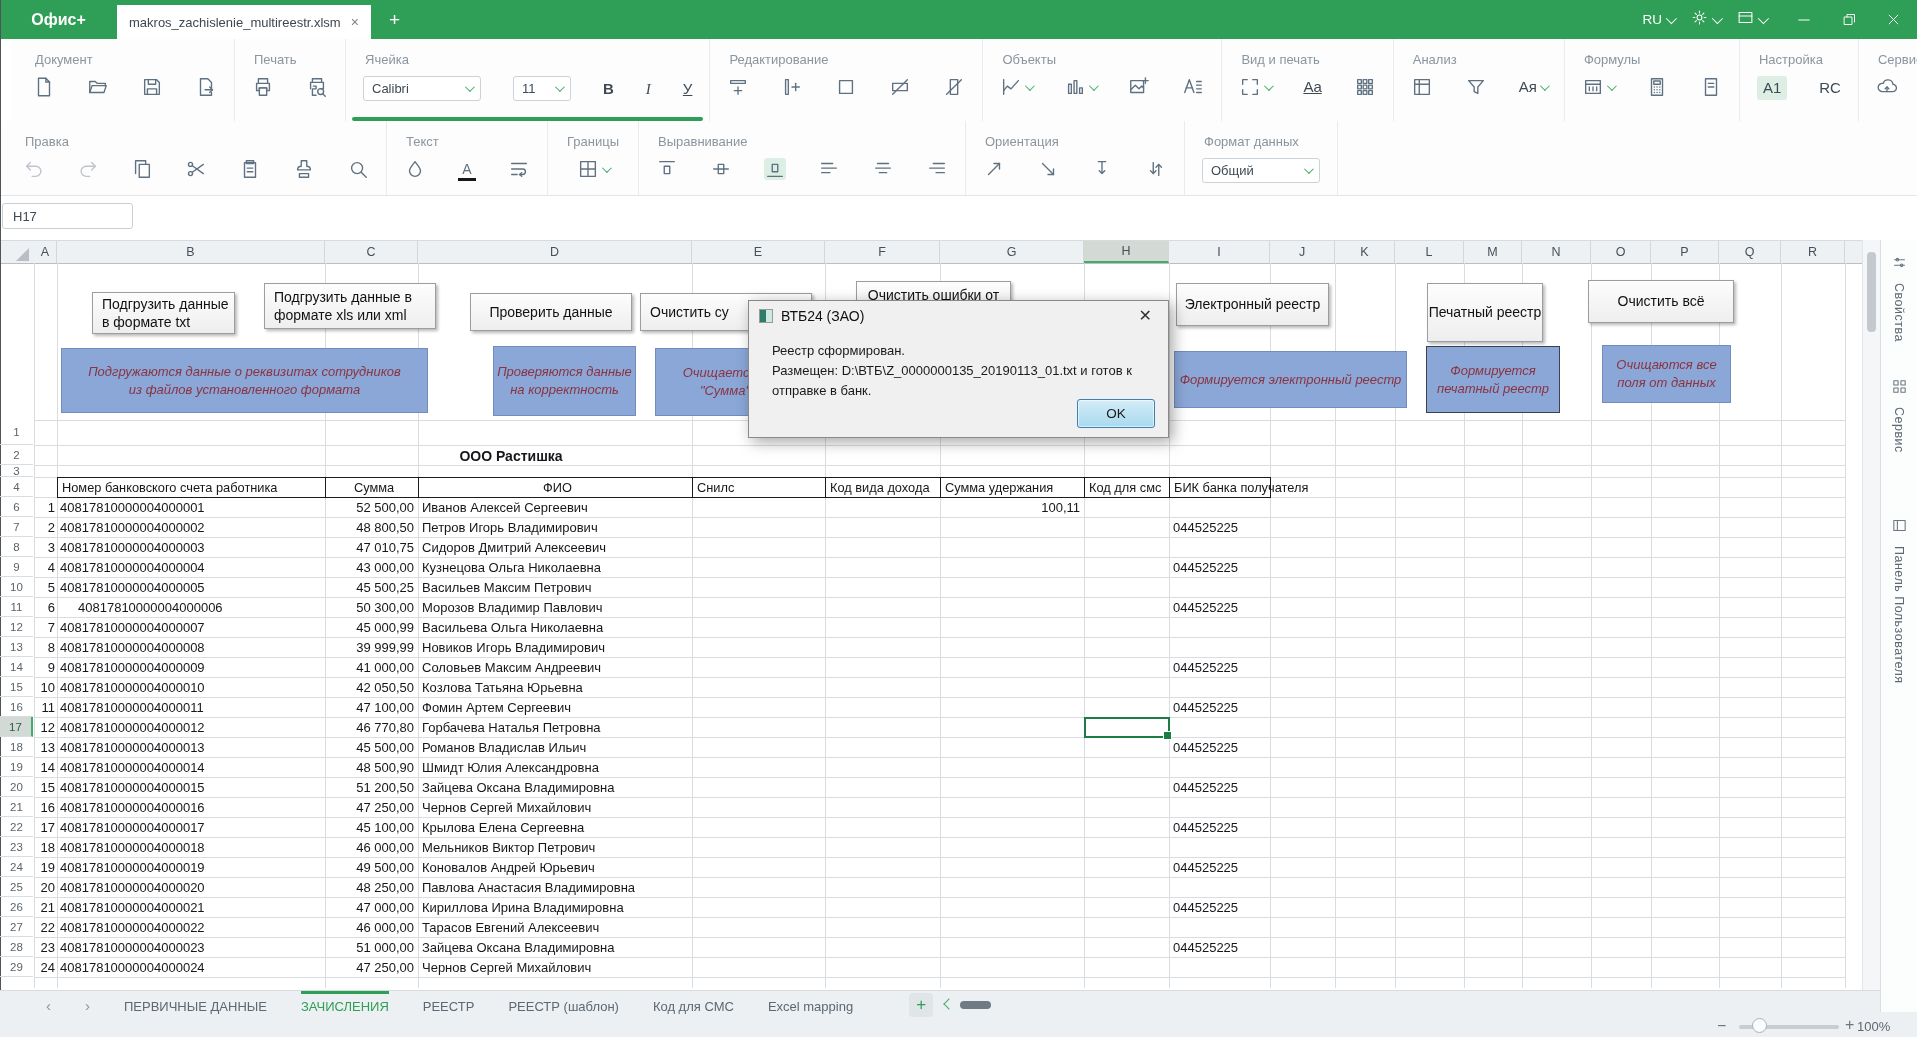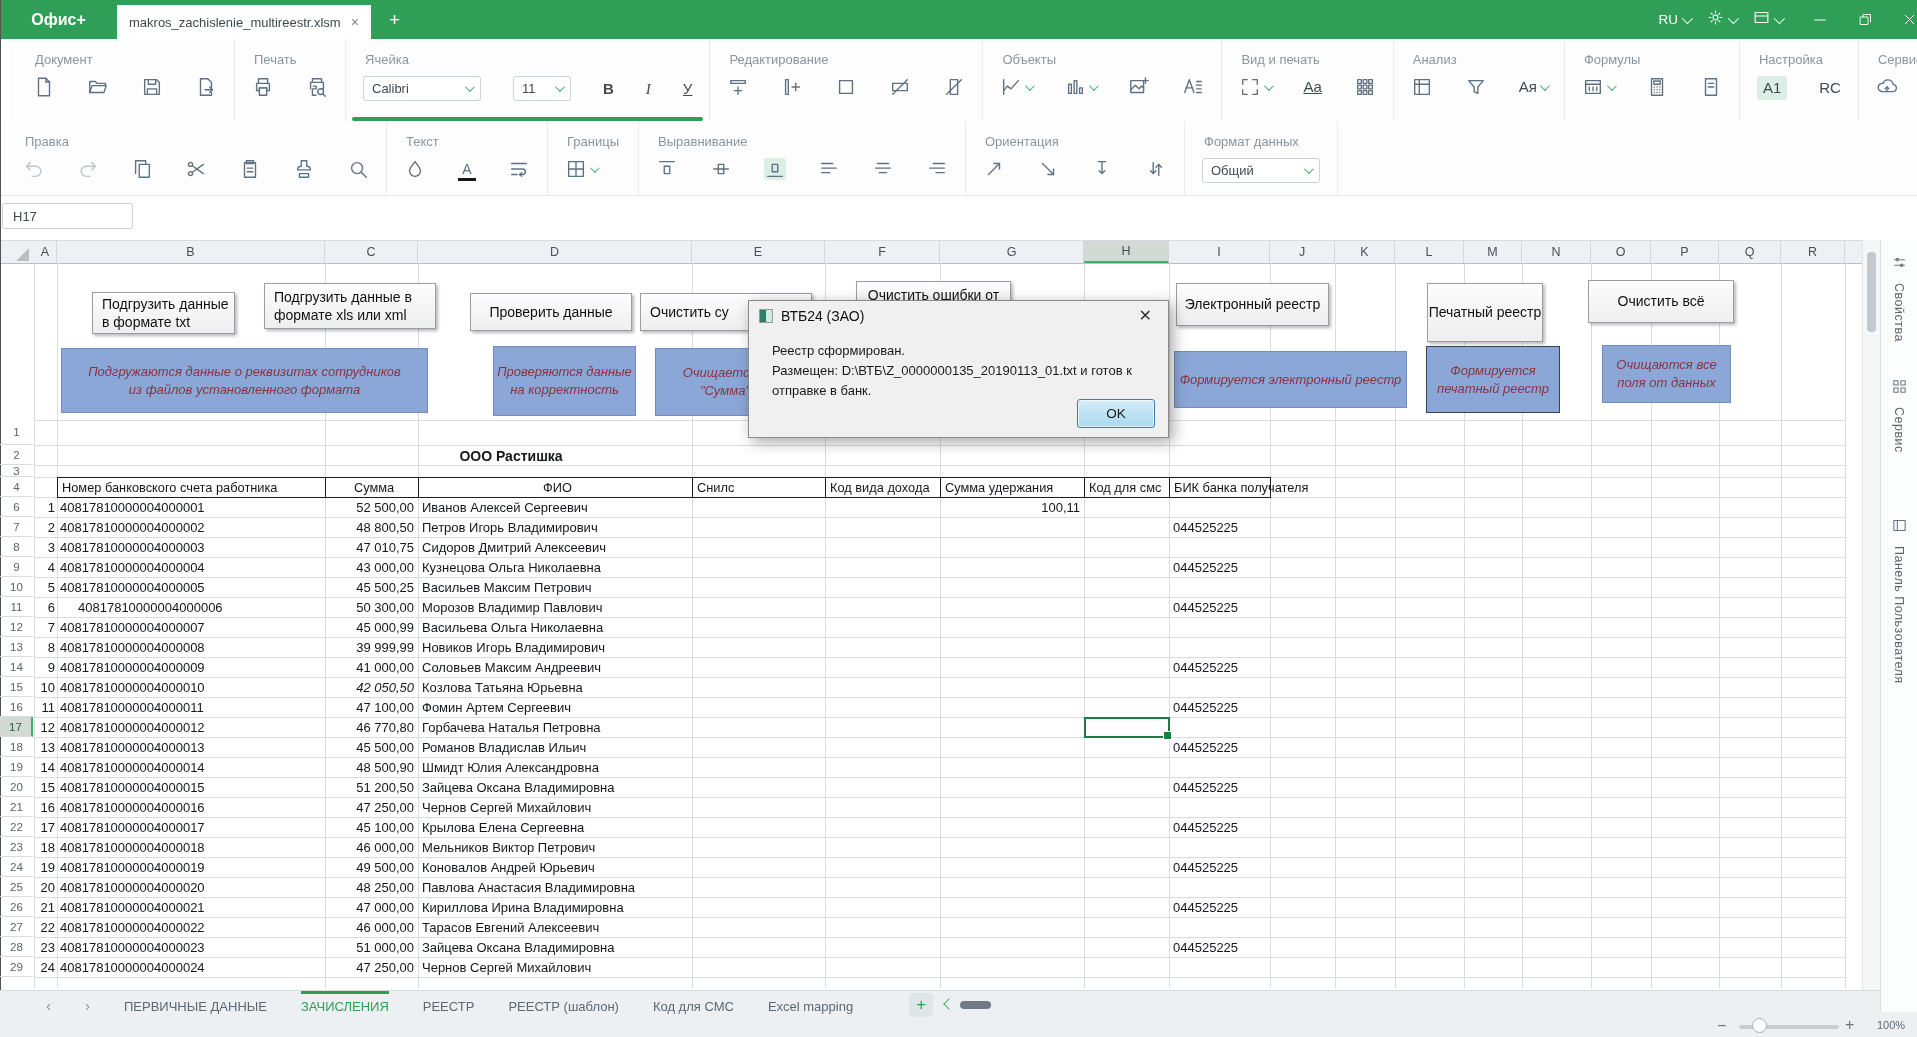--- a/index.html
+++ b/index.html
@@ -7,36 +7,36 @@
        font-family:"Liberation Sans",sans-serif;color:#3e4a54;background:#fff;}
   
   .titlebar{position:absolute;left:0;top:0;width:100%;height:39px;background:#2f9e56;
             display:flex;align-items:center;color:#fff;}
   .logo{width:117px;height:39px;display:flex;align-items:center;justify-content:center;
         font-weight:700;font-size:16px;}
   .doc-tab{align-self:flex-end;height:34px;background:#fff;color:#3d4852;font-size:13px;
            display:flex;align-items:center;gap:10px;padding:0 12px;}
   .doc-tab .x{color:#7a848c;font-size:14px;cursor:default;}
   .newtab{margin-left:18px;font-size:19px;font-weight:400;}
-  .tb-right{margin-left:auto;display:flex;align-items:center;gap:7px;}
+  .tb-right{margin-left:auto;display:flex;align-items:center;gap:7px;padding-right:16px;}
   .tb-right .grp{display:flex;align-items:center;gap:4px;margin-left:10px;}
   .tb-right .lang{font-size:13.5px;}
   .wchev{width:7px;height:7px;border-right:1.6px solid #fff;border-bottom:1.6px solid #fff;
          transform:rotate(45deg) translateY(-2px);display:inline-block;}
   .winbtn{margin-left:22px;display:flex;align-items:center;}
   
   .ribbon1{position:absolute;left:0;top:39px;width:100%;height:82px;background:#fdfdfe;
            display:flex;align-items:stretch;padding-left:5px;box-sizing:border-box;margin-left:11px;}
   .ribbon2{position:absolute;left:0;top:121px;width:100%;height:75px;background:#fdfdfe;
            display:flex;align-items:stretch;padding-left:6px;box-sizing:border-box;
            border-bottom:1px solid #e3e6e9;}
   .rb-group{position:relative;padding:0 17px;border-right:1px solid #e9eced;display:flex;
             flex-direction:column;}
   .rb-label{font-size:13px;color:#8b959e;margin:13px 2px 9px 2px;white-space:nowrap;}
-  .rb-items{display:flex;align-items:center;gap:32px;}
+  .rb-items{display:flex;align-items:center;gap:32px;justify-content:center;}
   .rb-icon{display:flex;align-items:center;gap:3px;}
   .rb-icon.dim{opacity:.4;}
   .rb-text{font-size:15px;color:#3e4a54;line-height:22px;}
   .rb-text.b{font-weight:700;}
   .rb-text.i{font-style:italic;font-family:"Liberation Serif",serif;}
   .rb-text.u{text-decoration:underline;}
   .rb-text.hl{background:#ddefe4;border-radius:3px;padding:1px 6px;}
   .rb-iconhl{background:#ddefe4;border-radius:3px;}
   .rb-select{height:25px;border:1px solid #ccd3d8;border-radius:3px;display:flex;
              align-items:center;justify-content:space-between;padding:0 8px;box-sizing:border-box;
@@ -113,21 +113,21 @@
   .addtab{width:24px;height:24px;background:#e0e5e7;border-radius:4px;color:#2f9e56;font-size:17px;
           display:flex;align-items:center;justify-content:center;margin-left:22px;}
   .minichev{position:absolute;left:945px;top:9px;width:7px;height:7px;border-left:1.7px solid #3fae68;
           border-bottom:1.7px solid #3fae68;transform:rotate(45deg);}
   .pill{position:absolute;left:960px;top:10px;width:31px;height:8px;background:#6f7a84;border-radius:4px;}
   .zoomrow{position:absolute;right:0;top:24px;height:23px;width:220px;}
   .zr{position:absolute;color:#6a7580;font-size:16px;}
   .ztrack{position:absolute;left:42px;top:10px;width:100px;height:4px;background:#c7cdd2;border-radius:2px;}
   .zknob{position:absolute;left:55px;top:3px;width:15px;height:15px;border-radius:50%;background:#fbfcfd;
          border:1px solid #a9b2b9;box-sizing:border-box;}
-  .zlabel{position:absolute;left:180px;top:4px;font-size:11px;color:#5d6872;}
+  .zlabel{position:absolute;left:160px;top:4px;font-size:13px;color:#5d6872;}
   
   .vscroll{position:absolute;left:1862px;top:240px;width:18px;height:750px;background:#f4f6f7;
            border-left:1px solid #e3e6e9;box-sizing:border-box;}
   .vthumb{position:absolute;left:4px;top:12px;width:9px;height:80px;background:#c3c9ce;border-radius:4px;}
   .sidebar{position:absolute;left:1880px;top:240px;width:37px;height:772px;background:#fcfdfd;
            border-left:1px solid #dadee1;box-sizing:border-box;}
   .sb-item{display:flex;flex-direction:column;align-items:center;gap:8px;}
   .sb-label{writing-mode:vertical-rl;font-size:12.5px;color:#5d6872;letter-spacing:.5px;}
 </style>
 </head>
@@ -782,21 +782,21 @@
       <div class="cellt" style="left: 60px; top: 637px; width: 264px; height: 20px;">40817810000004000008</div>
       <div class="cellt" style="left: 325px; top: 637px; width: 89px; height: 20px; justify-content: flex-end;">39 999,99</div>
       <div class="cellt" style="left: 422px; top: 637px; width: 269px; height: 20px;">Новиков Игорь Владимирович</div>
       <div class="cellt" style="left: 34px; top: 657px; width: 21px; height: 20px; justify-content: flex-end;">9</div>
       <div class="cellt" style="left: 60px; top: 657px; width: 264px; height: 20px;">40817810000004000009</div>
       <div class="cellt" style="left: 325px; top: 657px; width: 89px; height: 20px; justify-content: flex-end;">41 000,00</div>
       <div class="cellt" style="left: 422px; top: 657px; width: 269px; height: 20px;">Соловьев Максим Андреевич</div>
       <div class="cellt" style="left: 1173px; top: 657px; width: 96px; height: 20px;">044525225</div>
       <div class="cellt" style="left: 34px; top: 677px; width: 21px; height: 20px; justify-content: flex-end;">10</div>
       <div class="cellt" style="left: 60px; top: 677px; width: 264px; height: 20px;">40817810000004000010</div>
-      <div class="cellt" style="left: 325px; top: 677px; width: 89px; height: 20px; justify-content: flex-end; font-style: italic;">42 050,50</div>
+      <div class="cellt" style="left: 325px; top: 677px; width: 89px; height: 20px; justify-content: flex-end;">42 050,50</div>
       <div class="cellt" style="left: 422px; top: 677px; width: 269px; height: 20px;">Козлова Татьяна Юрьевна</div>
       <div class="cellt" style="left: 34px; top: 697px; width: 21px; height: 20px; justify-content: flex-end;">11</div>
       <div class="cellt" style="left: 60px; top: 697px; width: 264px; height: 20px;">40817810000004000011</div>
       <div class="cellt" style="left: 325px; top: 697px; width: 89px; height: 20px; justify-content: flex-end;">47 100,00</div>
       <div class="cellt" style="left: 422px; top: 697px; width: 269px; height: 20px;">Фомин Артем Сергеевич</div>
       <div class="cellt" style="left: 1173px; top: 697px; width: 96px; height: 20px;">044525225</div>
       <div class="cellt" style="left: 34px; top: 717px; width: 21px; height: 20px; justify-content: flex-end;">12</div>
       <div class="cellt" style="left: 60px; top: 717px; width: 264px; height: 20px;">40817810000004000012</div>
       <div class="cellt" style="left: 325px; top: 717px; width: 89px; height: 20px; justify-content: flex-end;">46 770,80</div>
       <div class="cellt" style="left: 422px; top: 717px; width: 269px; height: 20px;">Горбачева Наталья Петровна</div>

